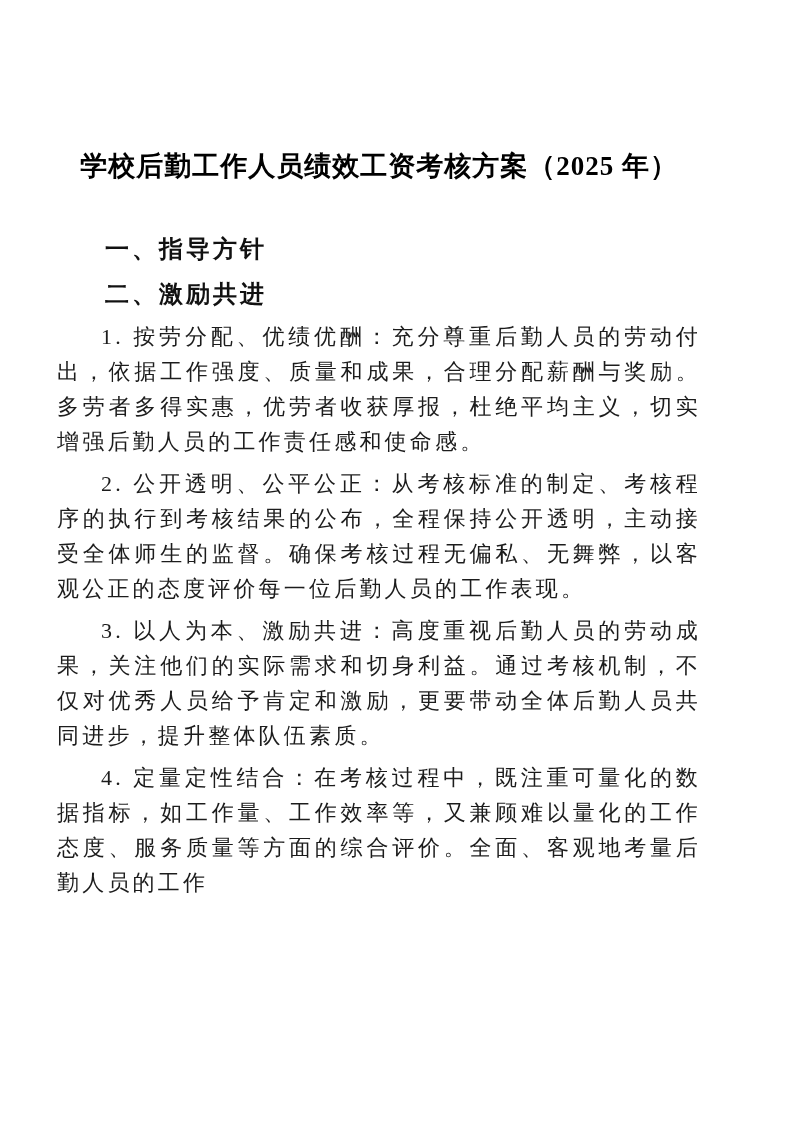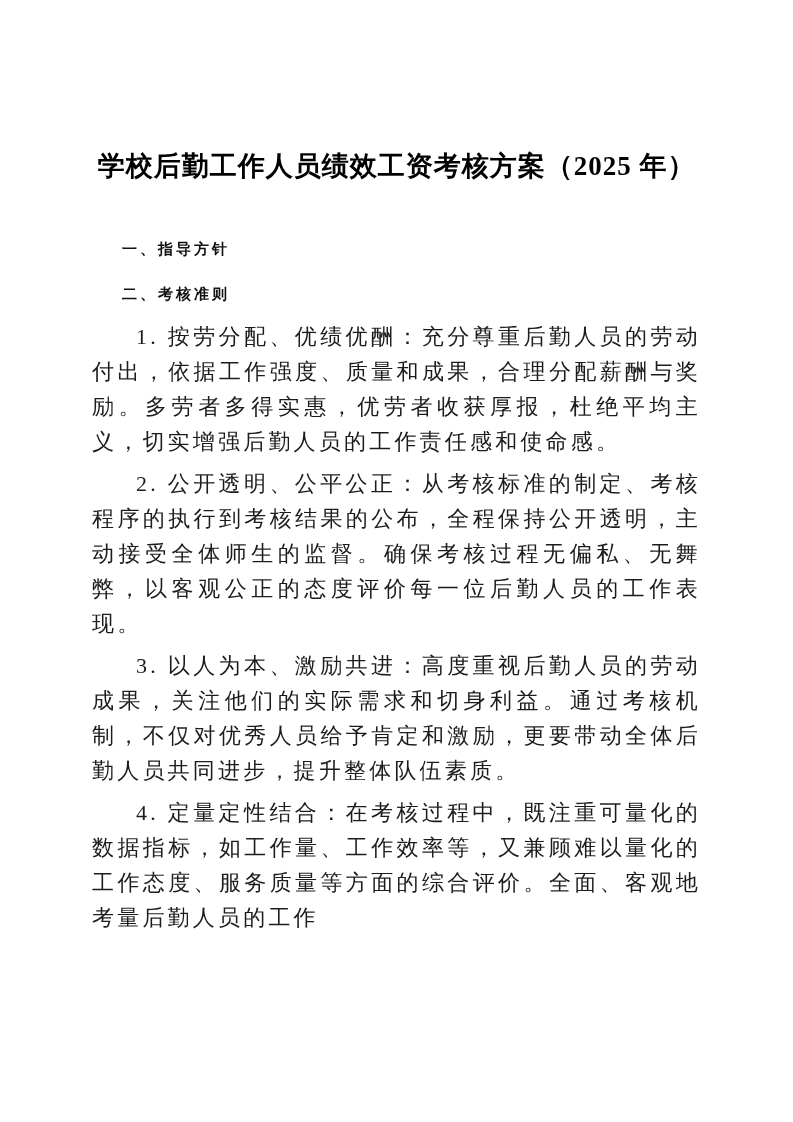--- a/index.html
+++ b/index.html
@@ -10,35 +10,35 @@
   body {
     width: 793px;
     height: 1122px;
     overflow: hidden;
   }
   .page {
     box-sizing: border-box;
     width: 793px;
     height: 1122px;
     background: #ffffff;
-    padding: 146px 92px 0 92px;
+    padding: 146px 92px 0 57px;
     font-family: "Liberation Serif", "DejaVu Serif", serif;
     color: #1c1c1c;
   }
   .doc-title {
     font-size: 27px;
     font-weight: bold;
     color: #000000;
     text-align: center;
     line-height: 40px;
     letter-spacing: 1px;
     margin: 0 0 46px 0;
   }
   .section-heading {
-    font-size: 15px;
+    font-size: 24px;
     font-weight: bold;
     color: #111111;
     line-height: 35px;
     letter-spacing: 3px;
     text-indent: 2em;
     margin: 10px 0 0 0;
   }
   .body-paragraph {
     font-size: 22px;
     font-weight: normal;
@@ -53,21 +53,21 @@
 </head>
 <body>
 
 <div class="page">
 
   <h1 class="doc-title">学校后勤工作人员绩效工资考核方案（2025 年）</h1>
 
   <h2 class="section-heading">一、指导方针</h2>
 
 
-  <h2 class="section-heading">二、考核准则</h2>
+  <h2 class="section-heading">二、激励共进</h2>
 
   <p class="body-paragraph">1. 按劳分配、优绩优酬：充分尊重后勤人员的劳动付出，依据工作强度、质量和成果，合理分配薪酬与奖励。多劳者多得实惠，优劳者收获厚报，杜绝平均主义，切实增强后勤人员的工作责任感和使命感。</p>
 
   <p class="body-paragraph">2. 公开透明、公平公正：从考核标准的制定、考核程序的执行到考核结果的公布，全程保持公开透明，主动接受全体师生的监督。确保考核过程无偏私、无舞弊，以客观公正的态度评价每一位后勤人员的工作表现。</p>
 
   <p class="body-paragraph">3. 以人为本、激励共进：高度重视后勤人员的劳动成果，关注他们的实际需求和切身利益。通过考核机制，不仅对优秀人员给予肯定和激励，更要带动全体后勤人员共同进步，提升整体队伍素质。</p>
 
   <p class="body-paragraph">4. 定量定性结合：在考核过程中，既注重可量化的数据指标，如工作量、工作效率等，又兼顾难以量化的工作态度、服务质量等方面的综合评价。全面、客观地考量后勤人员的工作</p>
 
 </div>

